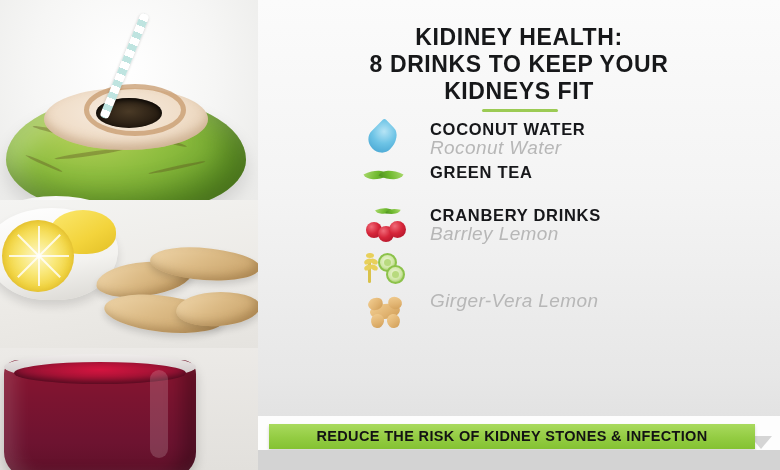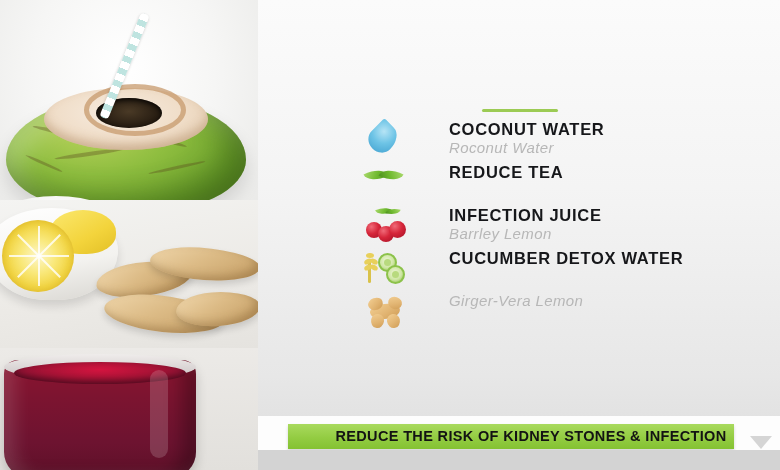--- a/index.html
+++ b/index.html
@@ -65,23 +65,23 @@
     background:linear-gradient(180deg,#fbfbfb 0%,#f4f4f4 40%,#e7e7e7 80%,#dcdcdc 100%);}
 
   .title{position:absolute;left:0;top:24px;width:522px;text-align:center;
     font-size:23px;font-weight:bold;letter-spacing:.6px;line-height:27px;color:#17181a;}
   .title span{display:block;}
   .title-rule{position:absolute;left:224px;top:109px;width:76px;height:3px;border-radius:2px;background:#9ccb54;}
 
   .list{position:absolute;left:104px;top:120px;width:418px;}
   .row{position:relative;height:43px;}
   .row-icon{position:absolute;left:0;top:0;width:46px;height:42px;}
-  .row-txt{position:absolute;left:68px;top:0;margin-left:19px;}
+  .row-txt{position:absolute;left:68px;top:0;}
   .row-title{font-size:16.5px;font-weight:bold;letter-spacing:.7px;color:#16171a;line-height:19px;white-space:nowrap;}
-  .row-sub{font-size:15px;font-style:italic;color:#b7b7b7;letter-spacing:.4px;line-height:17px;white-space:nowrap;}
+  .row-sub{font-size:19px;font-style:italic;color:#b7b7b7;letter-spacing:.4px;line-height:17px;white-space:nowrap;}
 
   
   .ic{position:absolute;}
   .ic-drop{left:8px;top:3px;width:26px;height:30px;border-radius:50% 50% 50% 50%/60% 60% 40% 40%;
     transform:rotate(45deg);border-top-left-radius:2px;
     background:radial-gradient(circle at 35% 32%,#b6e4f5 0%,#6ec4e6 45%,#3f9fce 100%);}
   .ic-lemon{left:5px;top:8px;width:34px;height:22px;border-radius:50%;
     background:radial-gradient(ellipse at 46% 40%,#fdf3aa 0%,#f7dd4f 40%,#edc324 80%,#e7b81c 100%);
     box-shadow:0 2px 3px rgba(0,0,0,.12);}
   .ic-lemon:after{content:"";position:absolute;left:4px;top:3px;width:24px;height:15px;border-radius:50%;
@@ -95,21 +95,21 @@
     border:2px solid #8cc24a;box-sizing:border-box;}
   .cuke:after{content:"";position:absolute;left:4px;top:4px;width:7px;height:7px;border-radius:50%;background:#b8da7e;}
   .wheat{position:absolute;width:3px;height:22px;background:#d9c24a;border-radius:2px;}
   .wheat-g{position:absolute;width:8px;height:5px;border-radius:50%;background:#e8d05a;}
   .ginger-ic{position:absolute;border-radius:50% 50% 46% 46%/46% 46% 54% 54%;
     background:linear-gradient(150deg,#f3cf93 0%,#e2b573 55%,#cf9c55 100%);}
   .aloe-l{position:absolute;width:9px;height:30px;border-radius:50% 50% 4px 4px;
     background:linear-gradient(180deg,#8fca4e 0%,#62a828 55%,#44841a 100%);transform-origin:bottom center;}
 
   
-  .banner{position:absolute;left:288px;top:424px;width:446px;height:25px;
+  .banner{position:absolute;left:269px;top:424px;width:486px;height:25px;
     background:linear-gradient(180deg,#a9da5e 0%,#93cc42 55%,#84c232 100%);
     box-shadow:0 2px 3px rgba(0,0,0,.16);text-decoration:underline;}
   .banner-txt{position:absolute;left:0;top:0;width:486px;height:25px;line-height:25px;text-align:center;
     font-size:14.5px;font-weight:bold;letter-spacing:.35px;color:#131313;white-space:nowrap;}
   .banner-tail{position:absolute;left:750px;top:436px;width:0;height:0;
     border-left:11px solid transparent;border-right:11px solid transparent;border-top:13px solid #d5d5d5;}
   .bottom-strip{position:absolute;left:258px;top:450px;width:522px;height:20px;background:#d3d3d3;}
   .banner-bg{position:absolute;left:258px;top:416px;width:522px;height:34px;background:#fdfdfd;}
 </style>
 </head>
@@ -156,20 +156,25 @@
     <div class="scene-juice">
       <div class="glass"></div>
       <div class="glass-rim"></div>
       <div class="juice-surface"></div>
       <div class="glass-gloss"></div>
     </div>
   </div>
 
   <div class="panel">
 
+    <div class="title">
+      <span>KIDINEY HEALTH:</span>
+      <span>8 DRINKS TO KEEP YOUR</span>
+      <span>KIDNEYS FIT</span>
+    </div>
     <div class="title-rule"></div>
 
     <div class="list">
 
       <div class="row">
         <div class="row-icon">
           <div class="ic ic-drop"></div>
         </div>
         <div class="row-txt">
           <div class="row-title">COCONUT WATER</div>
@@ -177,51 +182,50 @@
         </div>
       </div>
 
 
       <div class="row">
         <div class="row-icon">
           <div class="leaf" style="left:3px;top:6px;transform:rotate(-26deg);"></div>
           <div class="leaf" style="left:18px;top:6px;transform:rotate(26deg) scaleX(-1);"></div>
         </div>
         <div class="row-txt">
-          <div class="row-title">REDUCE TEA</div>
+          <div class="row-title">GREEN TEA</div>
         </div>
       </div>
 
       <div class="row">
         <div class="row-icon">
           <div class="leaf" style="left:14px;top:1px;width:16px;height:8px;transform:rotate(-22deg);"></div>
           <div class="leaf" style="left:24px;top:2px;width:14px;height:7px;transform:rotate(14deg) scaleX(-1);"></div>
           <div class="berry" style="left:4px;top:16px;"></div>
           <div class="berry" style="left:16px;top:20px;"></div>
           <div class="berry" style="left:27px;top:15px;width:17px;height:17px;"></div>
         </div>
         <div class="row-txt">
-          <div class="row-title">INFECTION JUICE</div>
+          <div class="row-title">CRANBERY DRINKS</div>
           <div class="row-sub">Barrley Lemon</div>
         </div>
       </div>
 
       <div class="row">
         <div class="row-icon">
           <div class="wheat" style="left:6px;top:12px;"></div>
           <div class="wheat-g" style="left:2px;top:10px;transform:rotate(-28deg);"></div>
           <div class="wheat-g" style="left:8px;top:10px;transform:rotate(28deg);"></div>
           <div class="wheat-g" style="left:2px;top:16px;transform:rotate(-28deg);"></div>
           <div class="wheat-g" style="left:8px;top:16px;transform:rotate(28deg);"></div>
           <div class="wheat-g" style="left:4px;top:4px;"></div>
           <div class="cuke" style="left:16px;top:4px;"></div>
           <div class="cuke" style="left:24px;top:16px;"></div>
         </div>
         <div class="row-txt">
-          <div class="row-title">CUCUMBER DETOX WATER</div>
         </div>
       </div>
 
       <div class="row">
         <div class="row-icon">
           <div class="ginger-ic" style="left:8px;top:12px;width:30px;height:15px;transform:rotate(-6deg);"></div>
           <div class="ginger-ic" style="left:6px;top:6px;width:15px;height:12px;transform:rotate(-20deg);"></div>
           <div class="ginger-ic" style="left:26px;top:5px;width:14px;height:12px;transform:rotate(18deg);"></div>
           <div class="ginger-ic" style="left:9px;top:22px;width:13px;height:14px;transform:rotate(10deg);"></div>
           <div class="ginger-ic" style="left:25px;top:22px;width:13px;height:14px;transform:rotate(-10deg);"></div>

